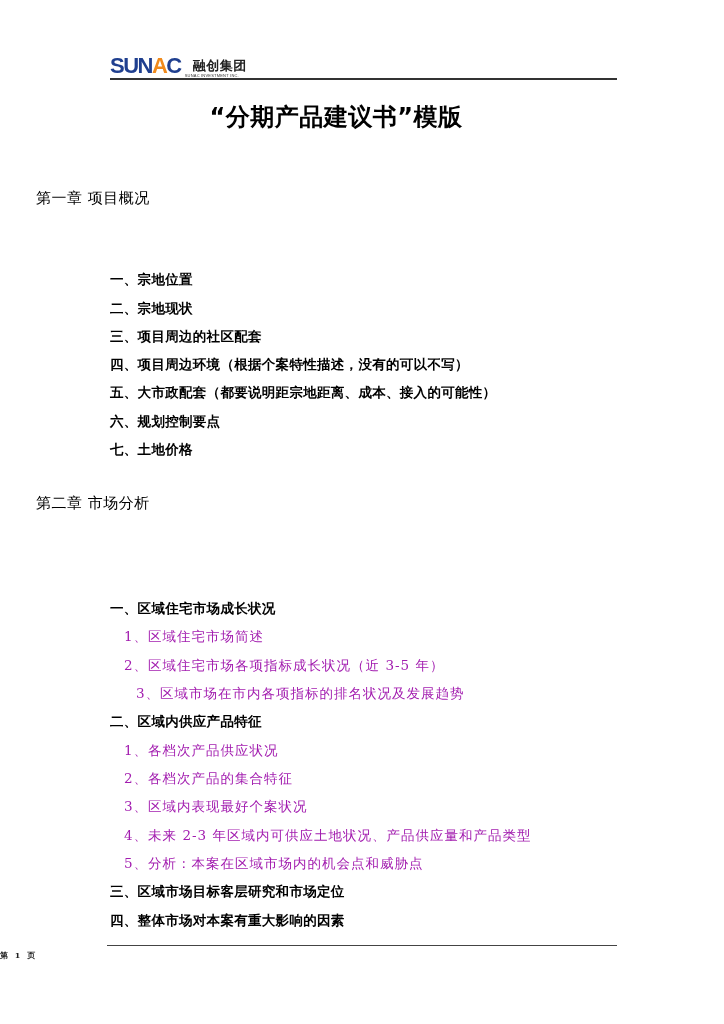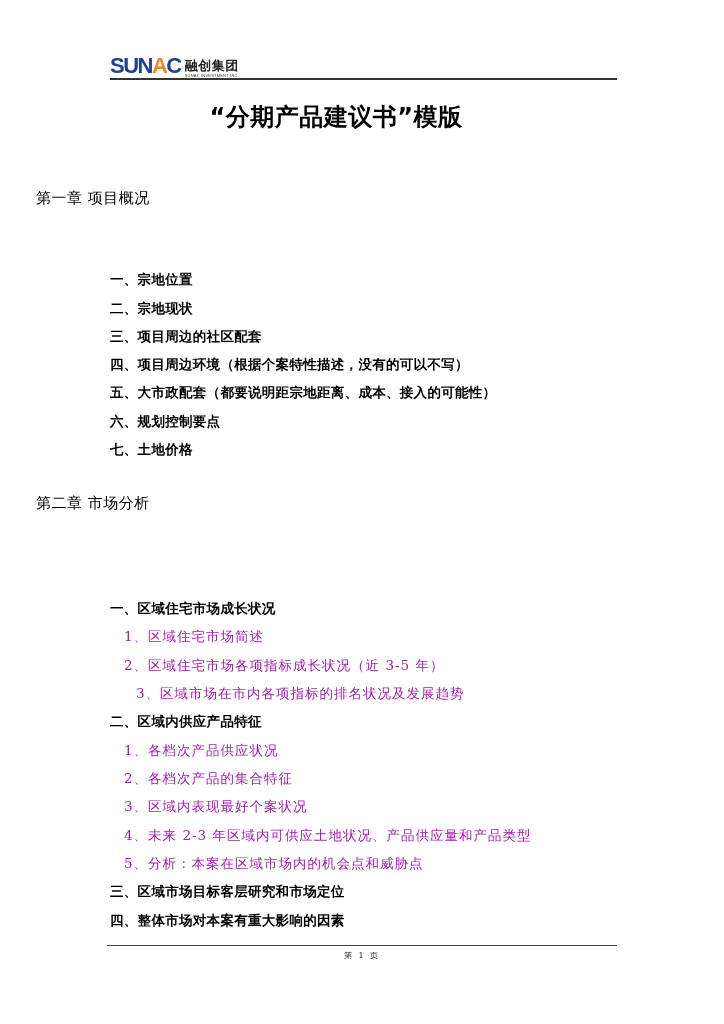--- a/index.html
+++ b/index.html
@@ -46,20 +46,21 @@
       display: flex;
       flex-direction: column;
       justify-content: center;
     }
     .logo-cn {
       font-size: 13px;
       font-weight: bold;
       color: #222;
       line-height: 14px;
       letter-spacing: 0.5px;
+      margin-left: 8px;
     }
     .logo-en {
       font-size: 4px;
       color: #333;
       line-height: 5px;
       letter-spacing: 0.2px;
       font-family: "Liberation Sans", sans-serif;
     }
     .header-rule {
       position: absolute;
@@ -110,25 +111,26 @@
       top: 945px;
       width: 510px;
       height: 1px;
       background: #444;
     }
     .page-num {
       position: absolute;
       left: 0;
       width: 724px;
       top: 950px;
-      text-align: center;
+      text-align: left;
       font-size: 8px;
       font-family: "DejaVu Serif", serif;
       letter-spacing: 2px;
       color: #222;
+      font-weight: bold;
     }
   </style>
 </head>
 <body>
 
 <div class="header">
   <div class="logo">
     <span class="logo-mark"><span>SUN<span class="x-accent">A</span>C</span></span>
     <div class="logo-cn-wrap">
       <span class="logo-cn">融创集团</span>

